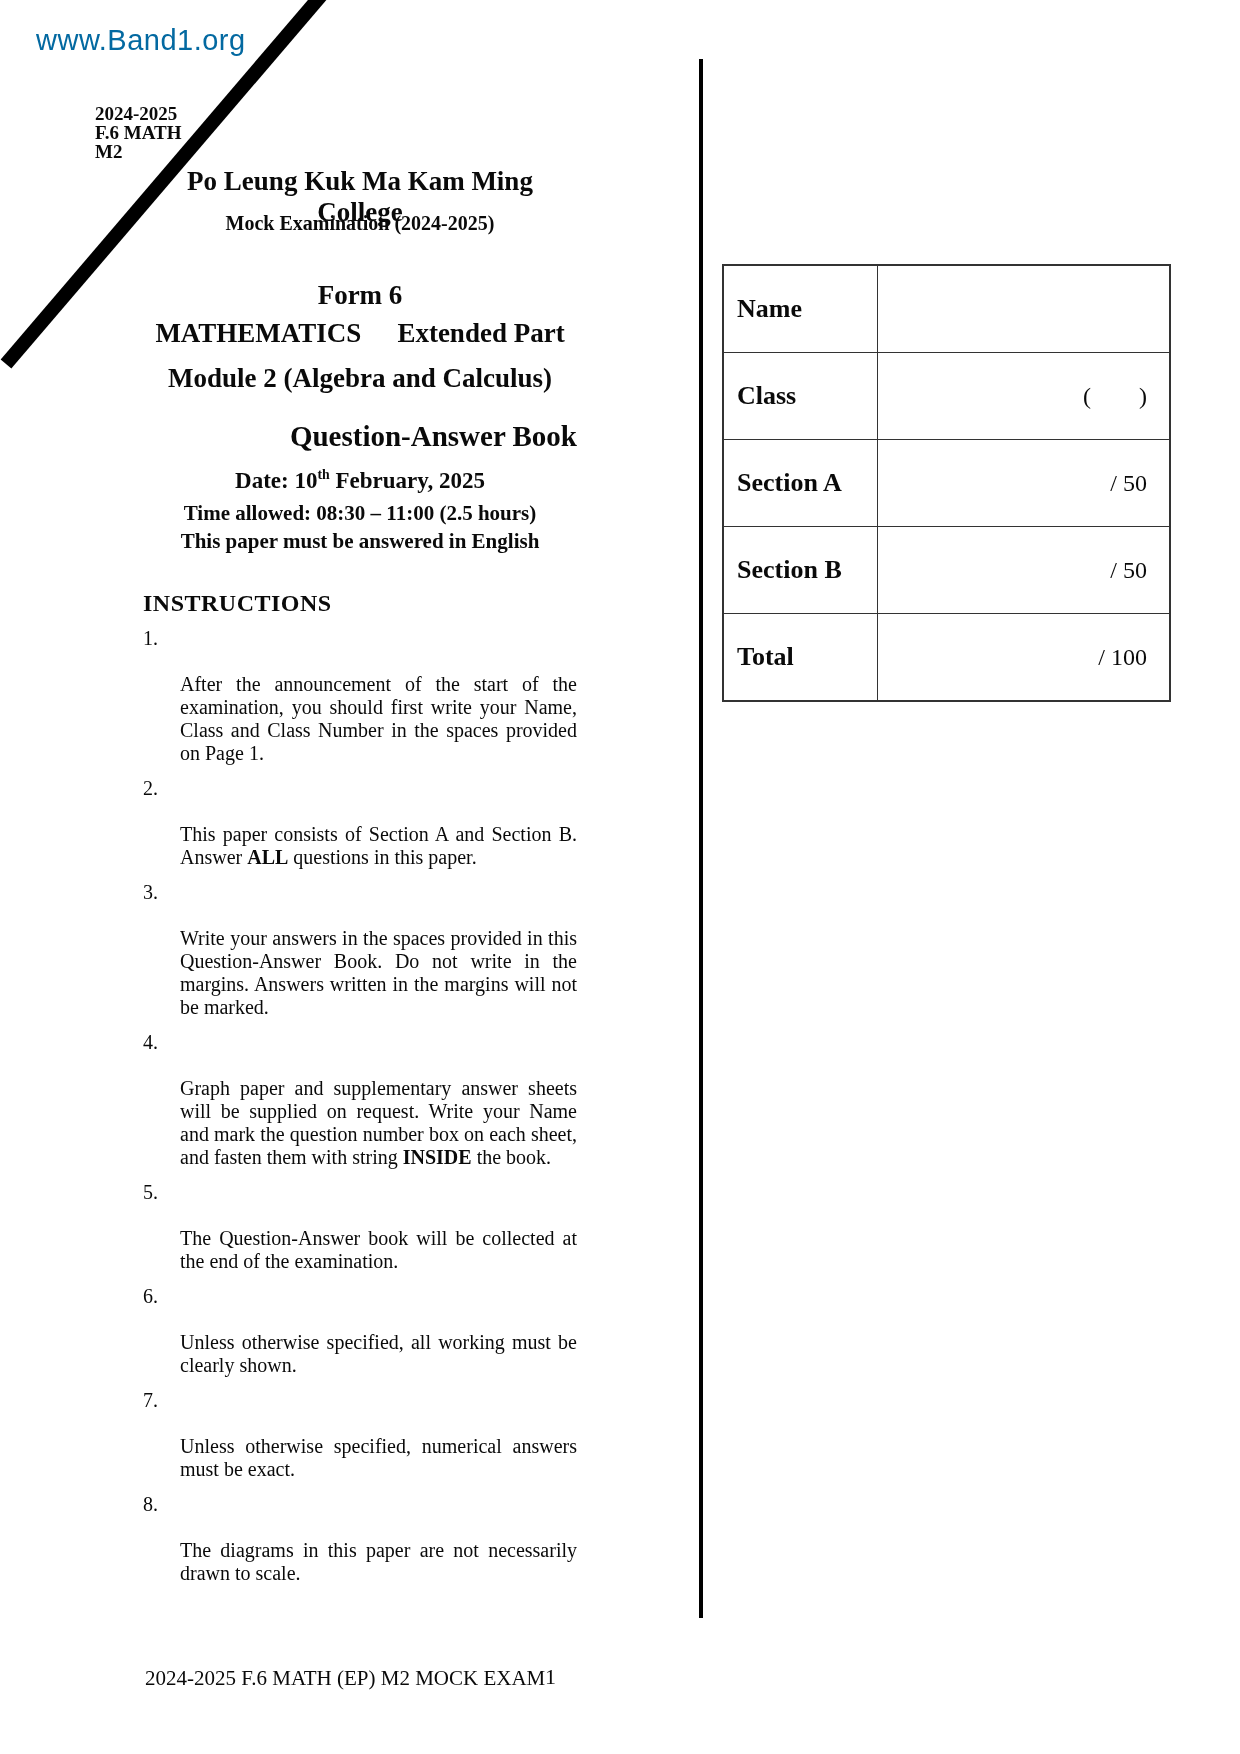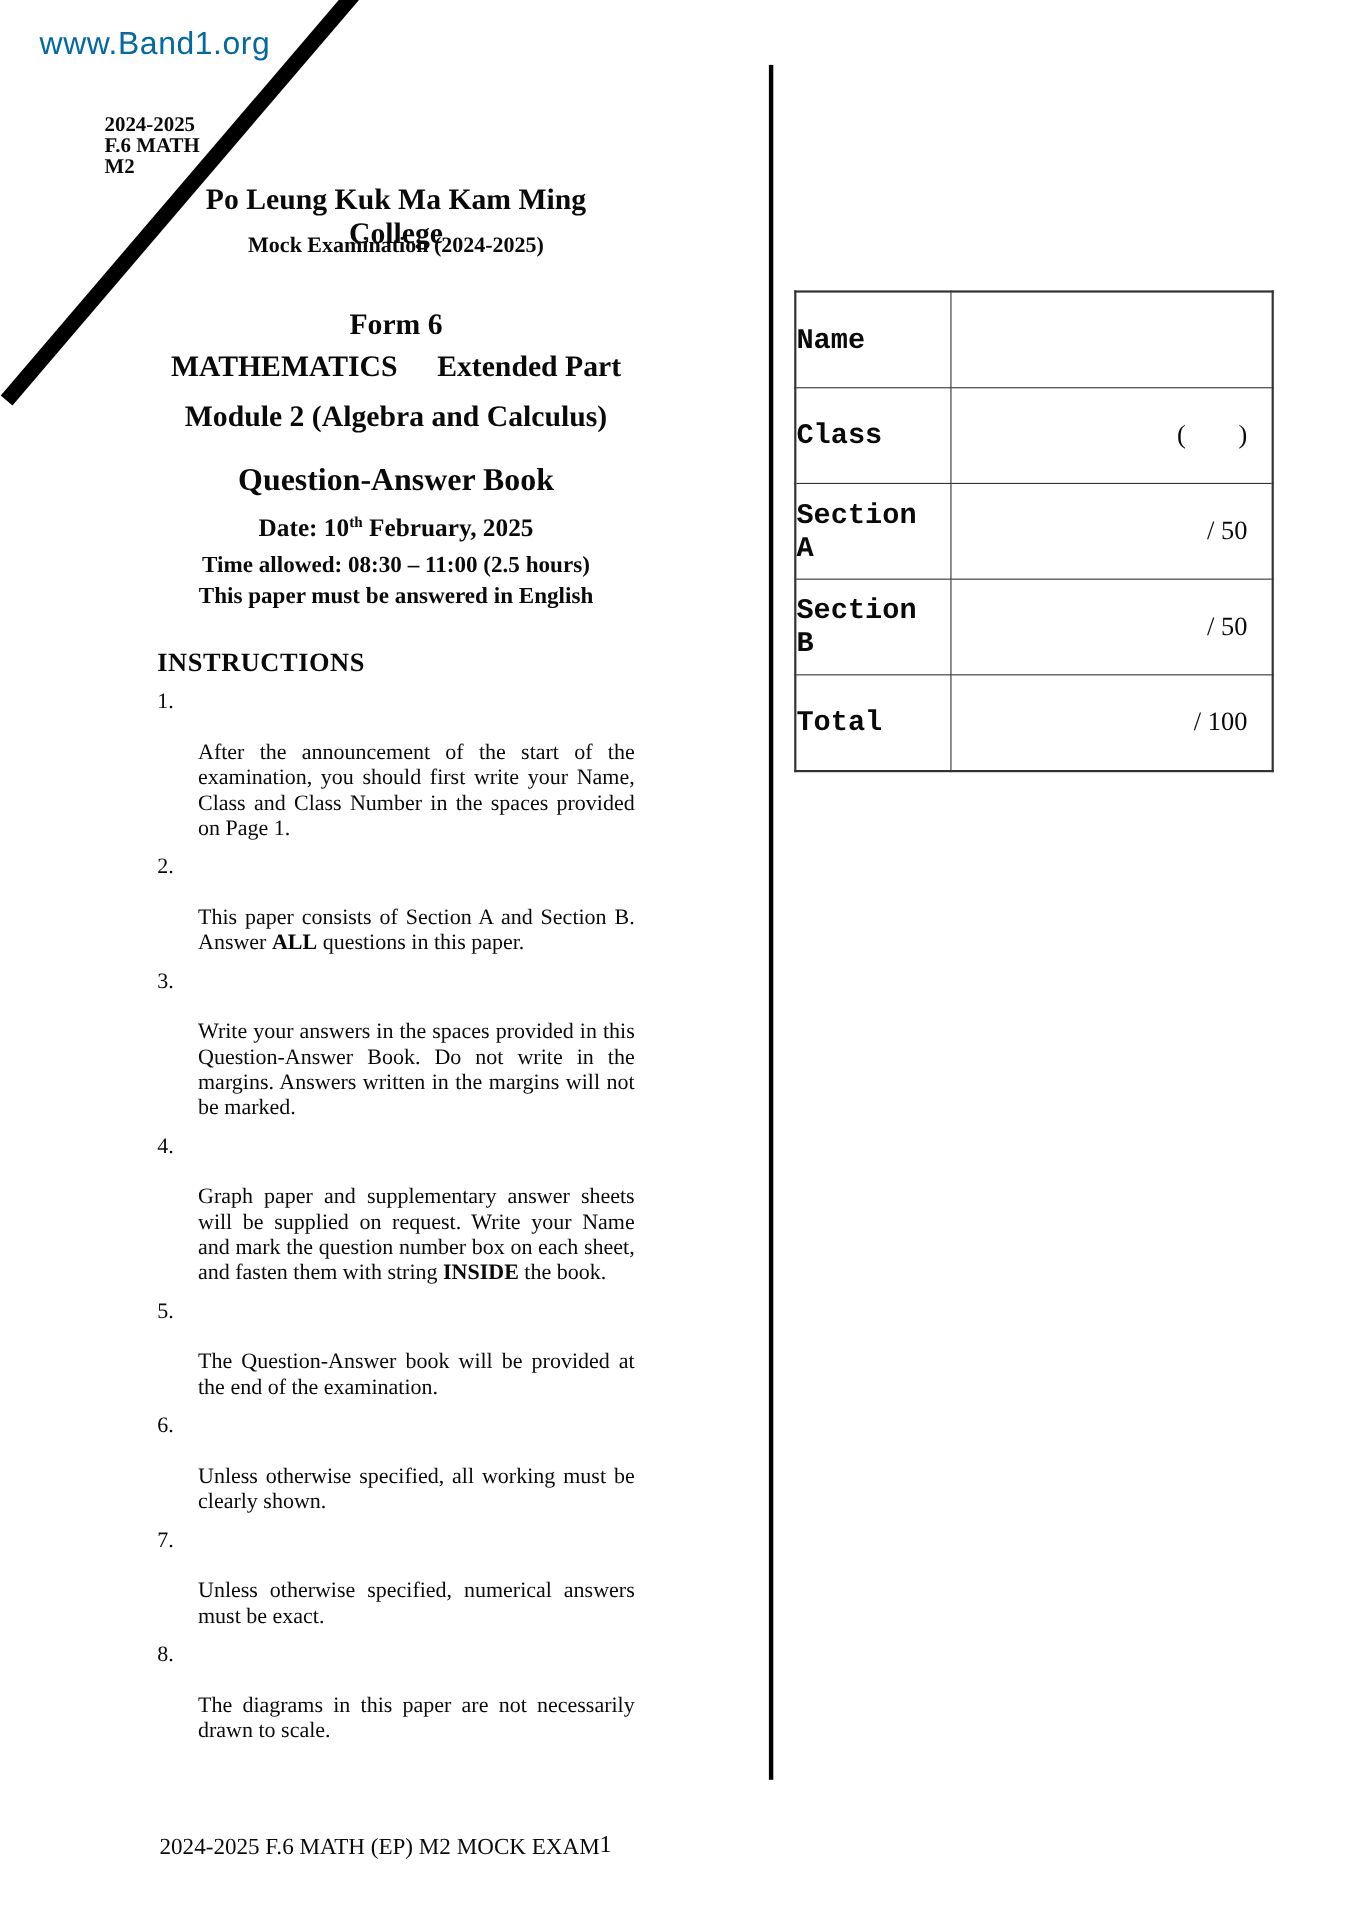--- a/index.html
+++ b/index.html
@@ -23,21 +23,21 @@
     font-weight:bold;font-size:19px;line-height:19px;
   }
   .main-col{position:absolute;left:143px;top:0;width:434px;z-index:2;}
   .center{text-align:center;}
   .school{position:absolute;left:0;top:166px;width:434px;font-size:27px;font-weight:bold;margin:0;}
   .exam{position:absolute;left:0;top:212px;width:434px;font-size:20px;font-weight:bold;margin:0;}
   .form6{position:absolute;left:0;top:280px;width:434px;font-size:27px;font-weight:bold;}
   .subject-line{position:absolute;left:0;top:318px;width:434px;font-size:27px;font-weight:bold;}
   .subject-part{margin-left:36px;}
   .module{position:absolute;left:0;top:363px;width:434px;font-size:27px;font-weight:bold;}
-  .book{position:absolute;left:0;top:420px;width:434px;font-size:29px;font-weight:bold;}
+  .book{position:absolute;left:0;top:420px;width:434px;font-size:29px;font-weight:bold;text-align:right;}
   .date-line{position:absolute;left:0;top:467px;width:434px;font-size:23px;font-weight:bold;}
   .date-line sup{font-size:60%;}
   .time-line{position:absolute;left:0;top:501px;width:434px;font-size:21px;font-weight:bold;}
   .lang-line{position:absolute;left:0;top:529px;width:434px;font-size:21px;font-weight:bold;}
   .instr-heading{position:absolute;left:0;top:590px;font-size:24px;font-weight:bold;letter-spacing:0.5px;}
   .instr-list{position:absolute;left:0;top:627px;width:434px;}
   .instr-item{display:flex;margin-bottom:12px;font-size:20px;line-height:23px;}
   .instr-num{flex:0 0 37px;}
   .instr-text{flex:1 1 auto;text-align:justify;margin-top:46px;}
   .instr-text .b{font-weight:bold;}
@@ -49,21 +49,21 @@
     position:absolute;left:722px;top:264px;z-index:2;
     border-collapse:collapse;
   }
   .score-table td{
     border:1px solid #333;
     height:84px;
     font-size:26px;
   }
   .score-table{border:2px solid #333;}
   .score-table td.lbl{
-    width:139px;font-weight:bold;padding-left:0;vertical-align:middle;font-family:Liberation Mono, monospace;
+    width:139px;font-weight:bold;padding-left:13px;vertical-align:middle;
   }
   .score-table td.val{
     width:268px;text-align:right;padding-right:22px;vertical-align:middle;
     font-size:24px;white-space:pre;
   }
   .footer-left{position:absolute;left:145px;top:1666px;font-size:21px;z-index:2;text-align:center;}
   .footer-page{position:absolute;left:545px;top:1664px;font-size:22px;z-index:2;}
 </style>
 </head>
 <body>
@@ -110,21 +110,21 @@
         <div class="instr-item">
           <span class="instr-num">3.</span>
           <span class="instr-text"><span>Write your answers in the spaces provided in this Question-Answer Book. Do not write in the margins. Answers written in the margins will not be marked.</span></span>
         </div>
         <div class="instr-item">
           <span class="instr-num">4.</span>
           <span class="instr-text"><span>Graph paper and supplementary answer sheets will be supplied on request. Write your Name and mark the question number box on each sheet, and fasten them with string </span><span class="b">INSIDE</span><span> the book.</span></span>
         </div>
         <div class="instr-item">
           <span class="instr-num">5.</span>
-          <span class="instr-text"><span>The Question-Answer book will be provided at the end of the examination.</span></span>
+          <span class="instr-text"><span>The Question-Answer book will be collected at the end of the examination.</span></span>
         </div>
         <div class="instr-item">
           <span class="instr-num">6.</span>
           <span class="instr-text"><span>Unless otherwise specified, all working must be clearly shown.</span></span>
         </div>
         <div class="instr-item">
           <span class="instr-num">7.</span>
           <span class="instr-text"><span>Unless otherwise specified, numerical answers must be exact.</span></span>
         </div>
         <div class="instr-item">

